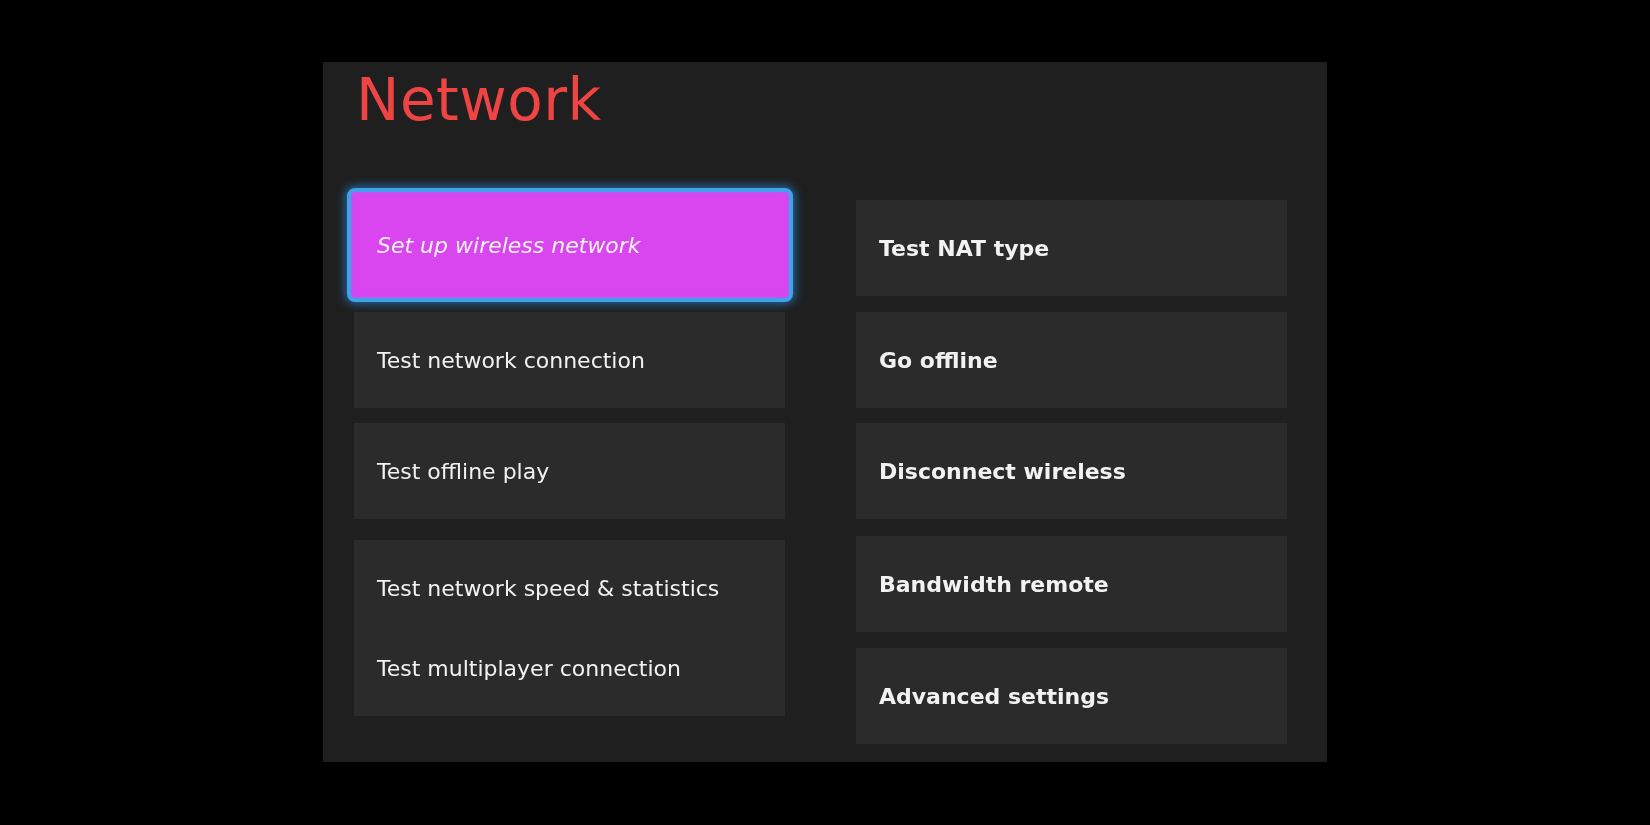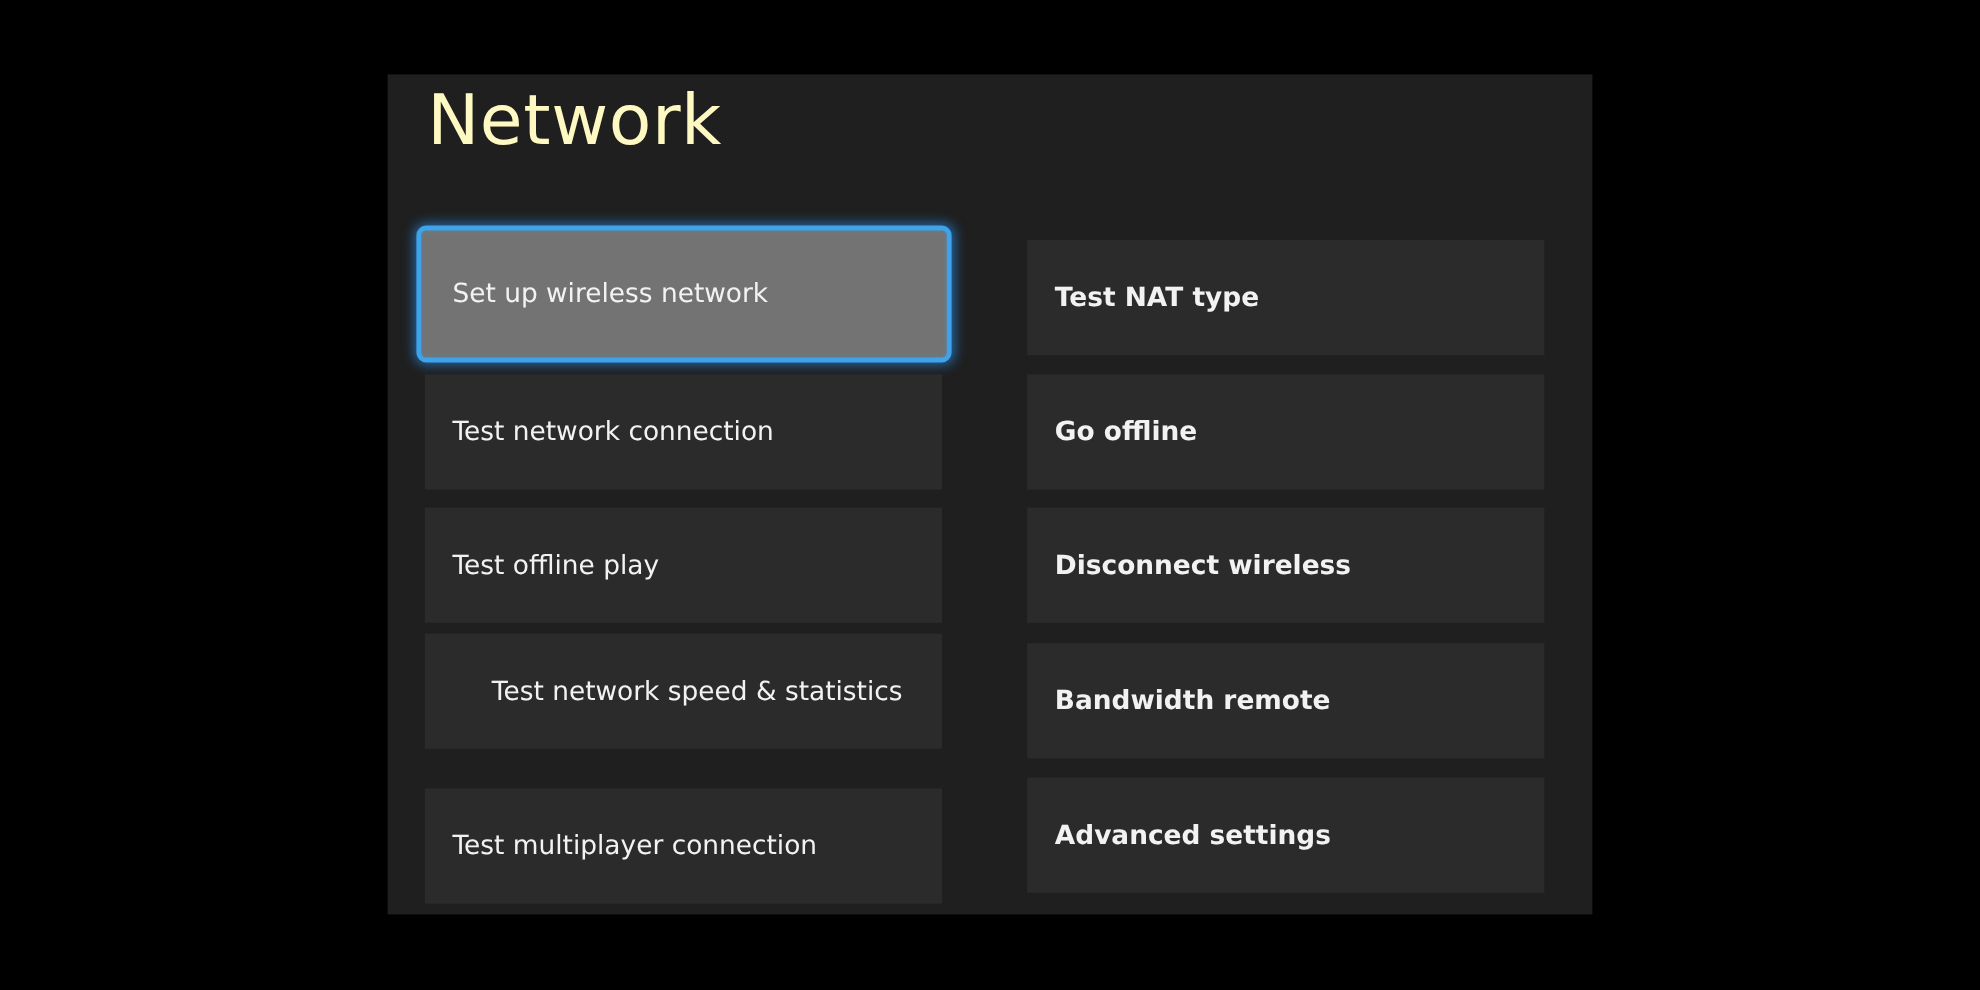--- a/index.html
+++ b/index.html
@@ -19,21 +19,21 @@
       height: 700px;
       background: #1f1f1f;
     }
     .title {
       position: absolute;
       left: 356px;
       top: 66px;
       margin: 0;
       font-size: 58px;
       font-weight: normal;
-      color: #fef9c3;
+      color: #ef4444;
       letter-spacing: 0.5px;
       font-family: "DejaVu Sans", sans-serif;
     }
     .tile {
       position: absolute;
       background: #2b2b2b;
       color: #f2f2f2;
       font-size: 22px;
       display: flex;
       align-items: center;
@@ -41,47 +41,48 @@
       padding-left: 23px;
       cursor: pointer;
       white-space: nowrap;
       font-family: "DejaVu Sans", sans-serif;
     }
     .tile.left { left: 354px; width: 431px; }
     .tile.right { left: 856px; width: 431px; font-weight: bold; }
     .tile.focused {
       left: 347px;
       width: 446px;
-      background: #737373;
+      background: #d946ef;
       border: 4px solid #3fa3ea;
       border-radius: 8px;
       box-shadow: 0 0 10px 2px rgba(40, 140, 230, 0.65), inset 0 0 4px rgba(60,160,240,0.35);
       padding-left: 26px;
+      font-style: italic;
     }
   </style>
 </head>
 <body>
 
 <div class="panel"></div>
 
 <h1 class="title">Network</h1>
 
 <div class="tile focused" style="top:188px;height:114px;">
   <span>Set up wireless network</span>
 </div>
 <div class="tile left" style="top:312px;height:96px;">
   <span>Test network connection</span>
 </div>
 <div class="tile left" style="top:423px;height:96px;">
   <span>Test offline play</span>
 </div>
-<div class="tile left" style="top:528px;height:96px;justify-content:center;">
+<div class="tile left" style="top:540px;height:96px;">
   <span>Test network speed &amp; statistics</span>
 </div>
-<div class="tile left" style="top:657px;height:96px;">
+<div class="tile left" style="top:620px;height:96px;">
   <span>Test multiplayer connection</span>
 </div>
 
 <div class="tile right" style="top:200px;height:96px;">
   <span>Test NAT type</span>
 </div>
 <div class="tile right" style="top:312px;height:96px;">
   <span>Go offline</span>
 </div>
 <div class="tile right" style="top:423px;height:96px;">

